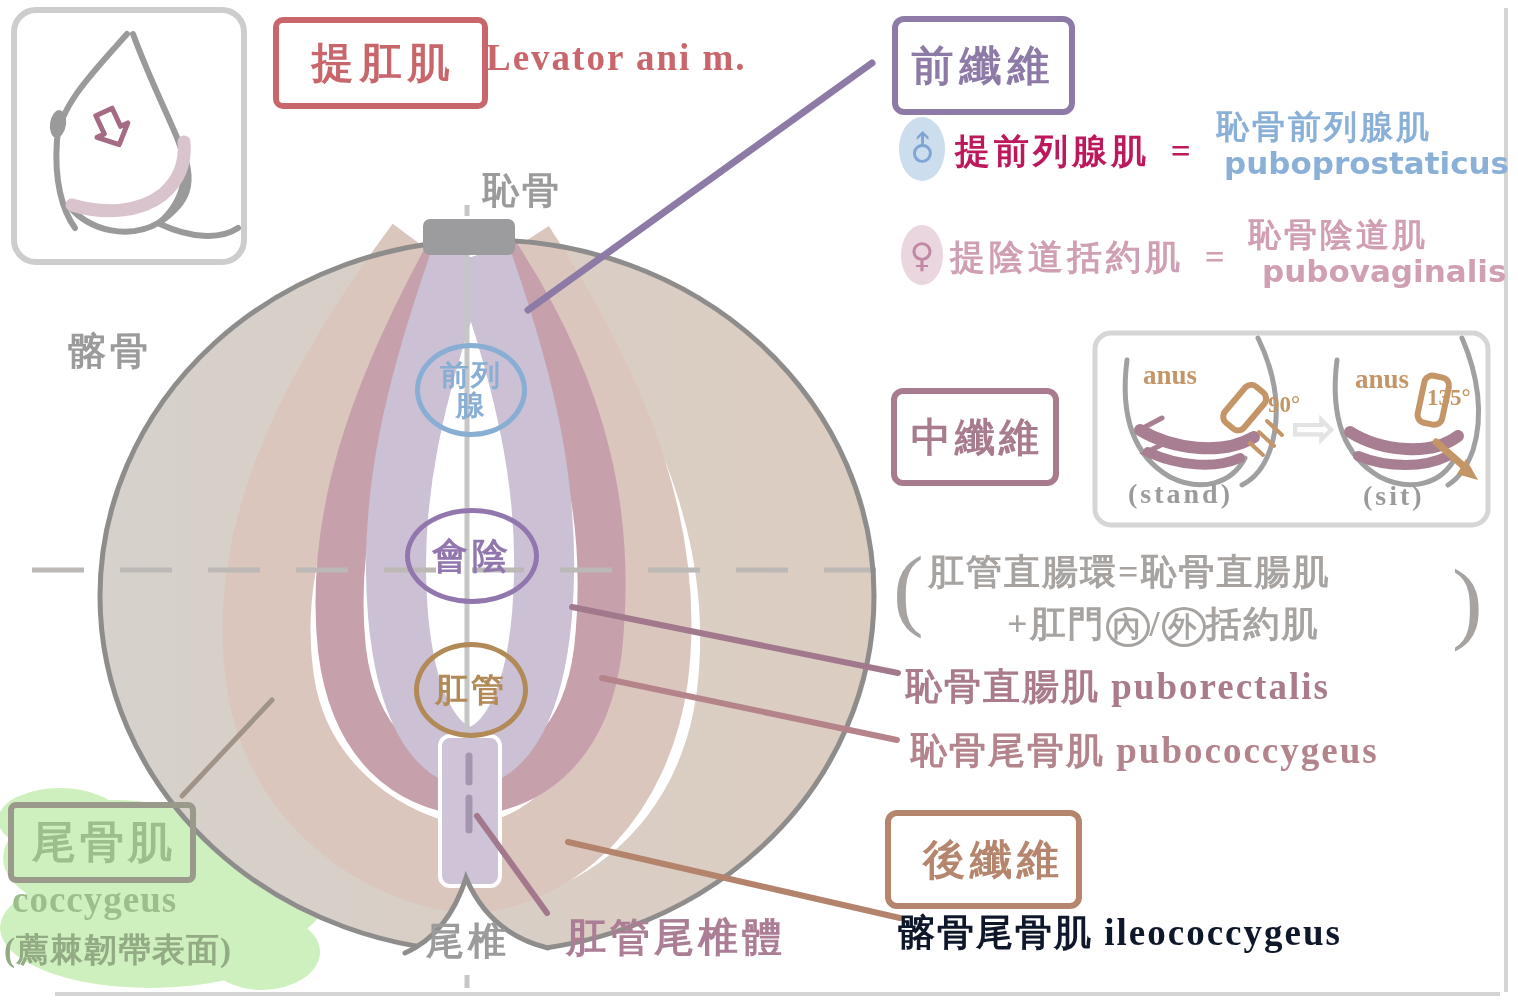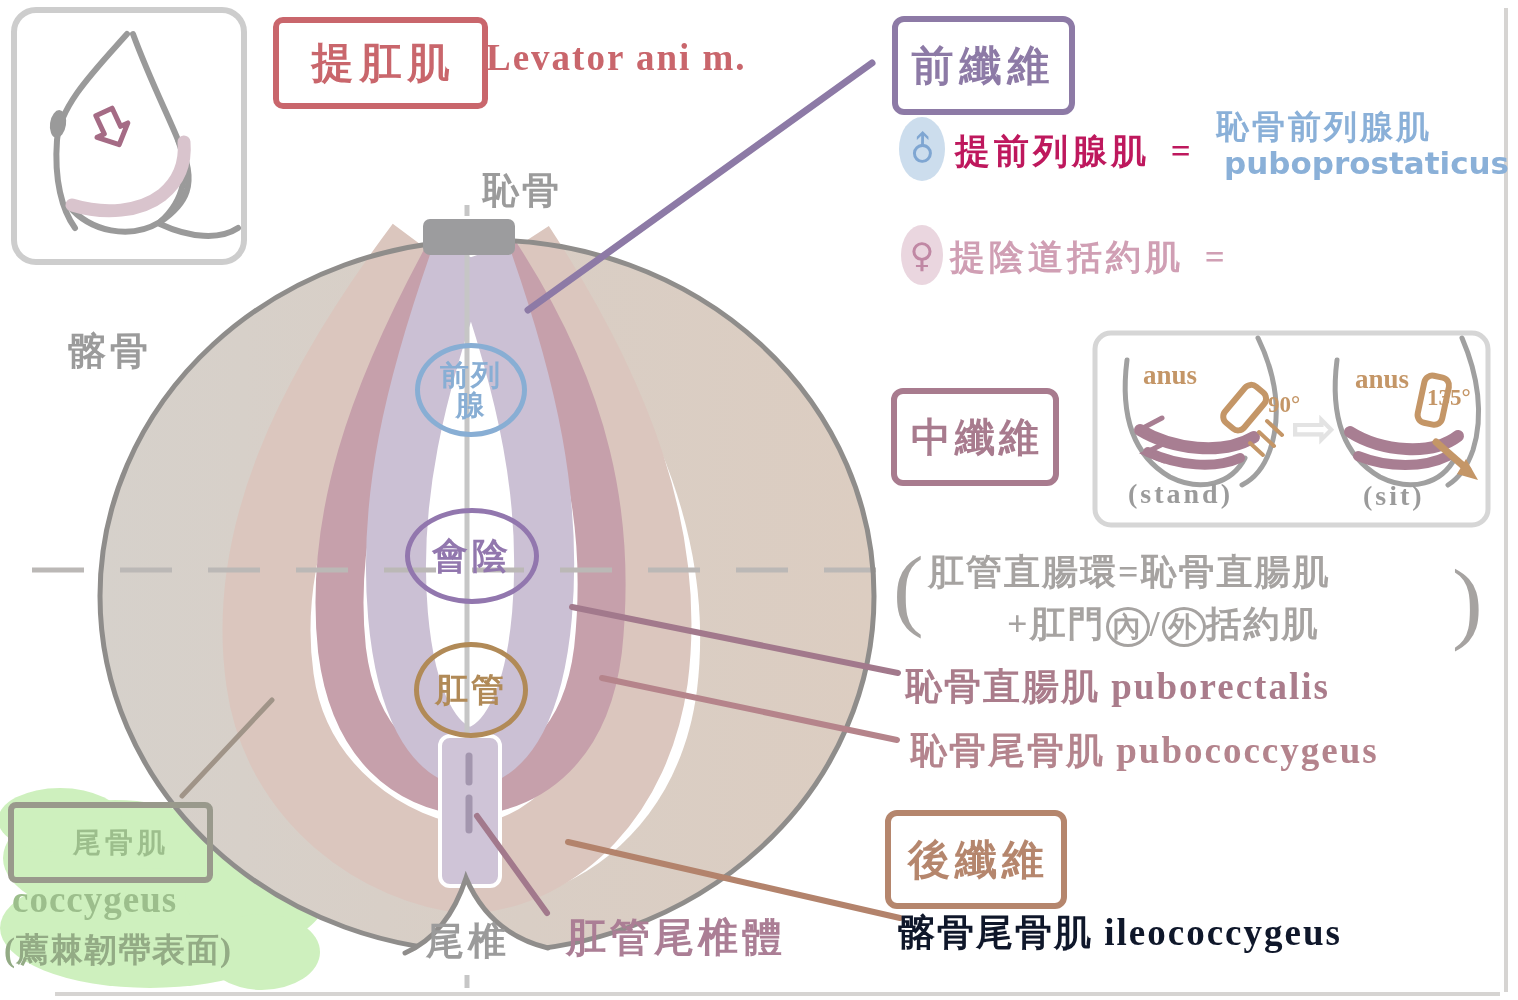--- a/index.html
+++ b/index.html
@@ -172,20 +172,24 @@
     <div style="font-size:33px;letter-spacing:3px;">恥骨前列腺肌</div>
     <div style="font-size:31px;margin-left:8px;">puboprostaticus</div>
     </div>
 
   <div class="sym" style="left:901px;top:225px;width:42px;height:60px;background:#ead6df;color:#c088a4;font-size:34px;">
     <span>♀</span>
     </div>
   <div class="txt" style="left:950px;top:234px;font-size:35px;color:#d09fb4;letter-spacing:4px;">
     <span>提陰道括約肌</span>
     <span style="margin-left:8px;">=</span></div>
+  <div class="stack" style="left:1248px;top:216px;color:#d09fb4;text-align:left;">
+    <div style="font-size:33px;letter-spacing:3px;">恥骨陰道肌</div>
+    <div style="font-size:31px;margin-left:14px;">pubovaginalis</div>
+    </div>
 
   <div class="box" style="left:891px;top:388px;width:152px;height:86px;border:6px solid #a87b8e;border-radius:12px;
               color:#a87b8e;font-size:40px;letter-spacing:4px;padding-left:4px;">
       <span>中纖維</span>
     </div>
 
   <div class="txt" style="left:1143px;top:360px;font-size:27px;color:#c49667;">anus</div>
   <div class="txt" style="left:1355px;top:364px;font-size:27px;color:#c49667;">anus</div>
   <div class="txt" style="left:1268px;top:392px;font-size:23px;color:#c49667;">90°</div>
   <div class="txt" style="left:1427px;top:385px;font-size:23px;color:#c49667;">135°</div>
@@ -196,27 +200,27 @@
   <div class="txt" style="left:893px;top:535px;font-size:92px;font-weight:normal;color:#a6a3a1;">(</div>
   <div class="txt" style="left:928px;top:548px;font-size:36px;color:#a6a3a1;letter-spacing:2px;">肛管直腸環=恥骨直腸肌</div>
   <div class="txt" style="left:1007px;top:600px;font-size:36px;color:#a6a3a1;letter-spacing:2px;">
     <span>+肛門</span><span class="circled">內</span><span>/</span><span class="circled">外</span><span>括約肌</span></div>
   <div class="txt" style="left:1452px;top:548px;font-size:92px;font-weight:normal;color:#a6a3a1;">)</div>
 
   <div class="txt" style="left:905px;top:662px;font-size:37px;color:#aa7c8b;letter-spacing:2px;">恥骨直腸肌 puborectalis</div>
   <div class="txt" style="left:910px;top:726px;font-size:37px;color:#b4848d;letter-spacing:2px;">恥骨尾骨肌 pubococcygeus</div>
 
   <div class="box" style="left:885px;top:810px;width:165px;height:87px;border:6px solid #b5866d;border-radius:12px;
-              color:#b5866d;font-size:42px;letter-spacing:5px;padding-left:5px;">
+              color:#b5866d;font-size:42px;letter-spacing:5px;padding-left:20px;">
       <span>後纖維</span>
     </div>
   <div class="txt" style="left:898px;top:908px;font-size:37px;color:#0f172a;letter-spacing:2px;text-align:center;">髂骨尾骨肌 ileococcygeus</div>
 
   <div class="box" style="left:8px;top:802px;width:172px;height:69px;border:6px solid #99998c;border-radius:8px;
-              color:#9cbe8c;font-size:28px;letter-spacing:4px;padding-left:21px;">
+              color:#9cbe8c;font-size:44px;letter-spacing:4px;padding-left:4px;">
       <span>尾骨肌</span>
     </div>
   <div class="txt" style="left:12px;top:878px;font-size:37px;color:#9cbe8c;letter-spacing:1px;">coccygeus</div>
   <div class="txt" style="left:4px;top:928px;font-size:33px;color:#93ab85;letter-spacing:1px;">(薦棘韌帶表面)</div>
 
   <div class="txt" style="left:482px;top:166px;font-size:37px;color:#9b9b9b;letter-spacing:3px;">恥骨</div>
   <div class="txt" style="left:68px;top:326px;font-size:38px;color:#9b9b9b;letter-spacing:4px;">髂骨</div>
   <div class="txt" style="left:426px;top:916px;font-size:38px;color:#9b9b9b;letter-spacing:4px;">尾椎</div>
   <div class="txt" style="left:566px;top:910px;font-size:40px;color:#ab7e95;letter-spacing:4px;">肛管尾椎體</div>
 

